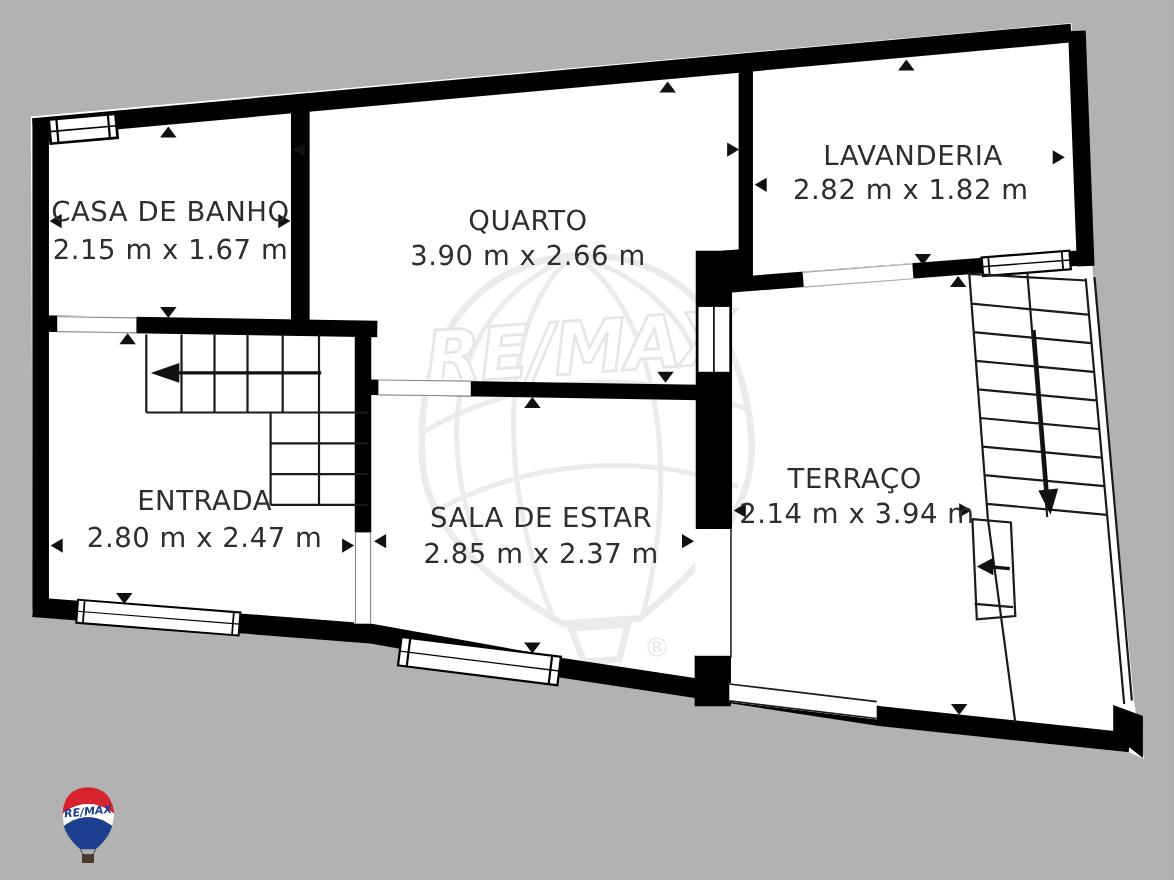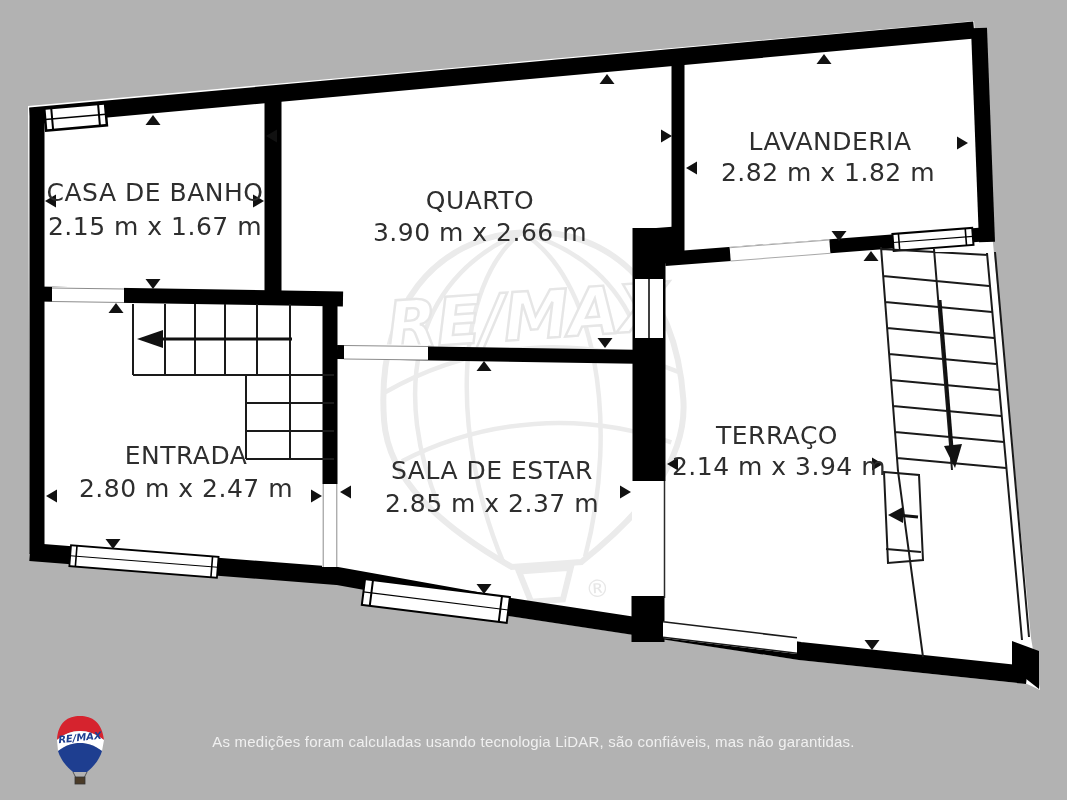--- a/index.html
+++ b/index.html
@@ -232,15 +232,14 @@
       <path d="M 57,740 C 64,734 72,731 80,731 C 88,731 96,734 104,740 L 102,751 C 94,745 87,743 80,743 C 73,743 66,745 58,751 Z" fill="#ffffff"></path>
       <path d="M 58,751 C 66,745 73,743 80,743 C 87,743 94,745 102,751 C 99,761 92,768 87,772 L 73,772 C 68,768 61,761 58,751 Z" fill="#1E3E90"></path>
       <path d="M 73,772 L 76,778 M 87,772 L 84,778" stroke="#555" stroke-width="1" fill="none"></path>
       <rect x="75" y="777" width="10" height="7" fill="#4a3b28" stroke="#333" stroke-width="0.8"></rect>
     </g>
     <text class="logo-text" x="80" y="741" text-anchor="middle" transform="rotate(-6 80 738)">RE/MAX</text>
   </g>
 </svg>
 
 <div class="disclaimer">
-  <div>As medições foram calculadas usando tecnologia LiDAR, são confiáveis, mas não garantidas.</div>
 </div>
 </div>
 
 </body></html>

